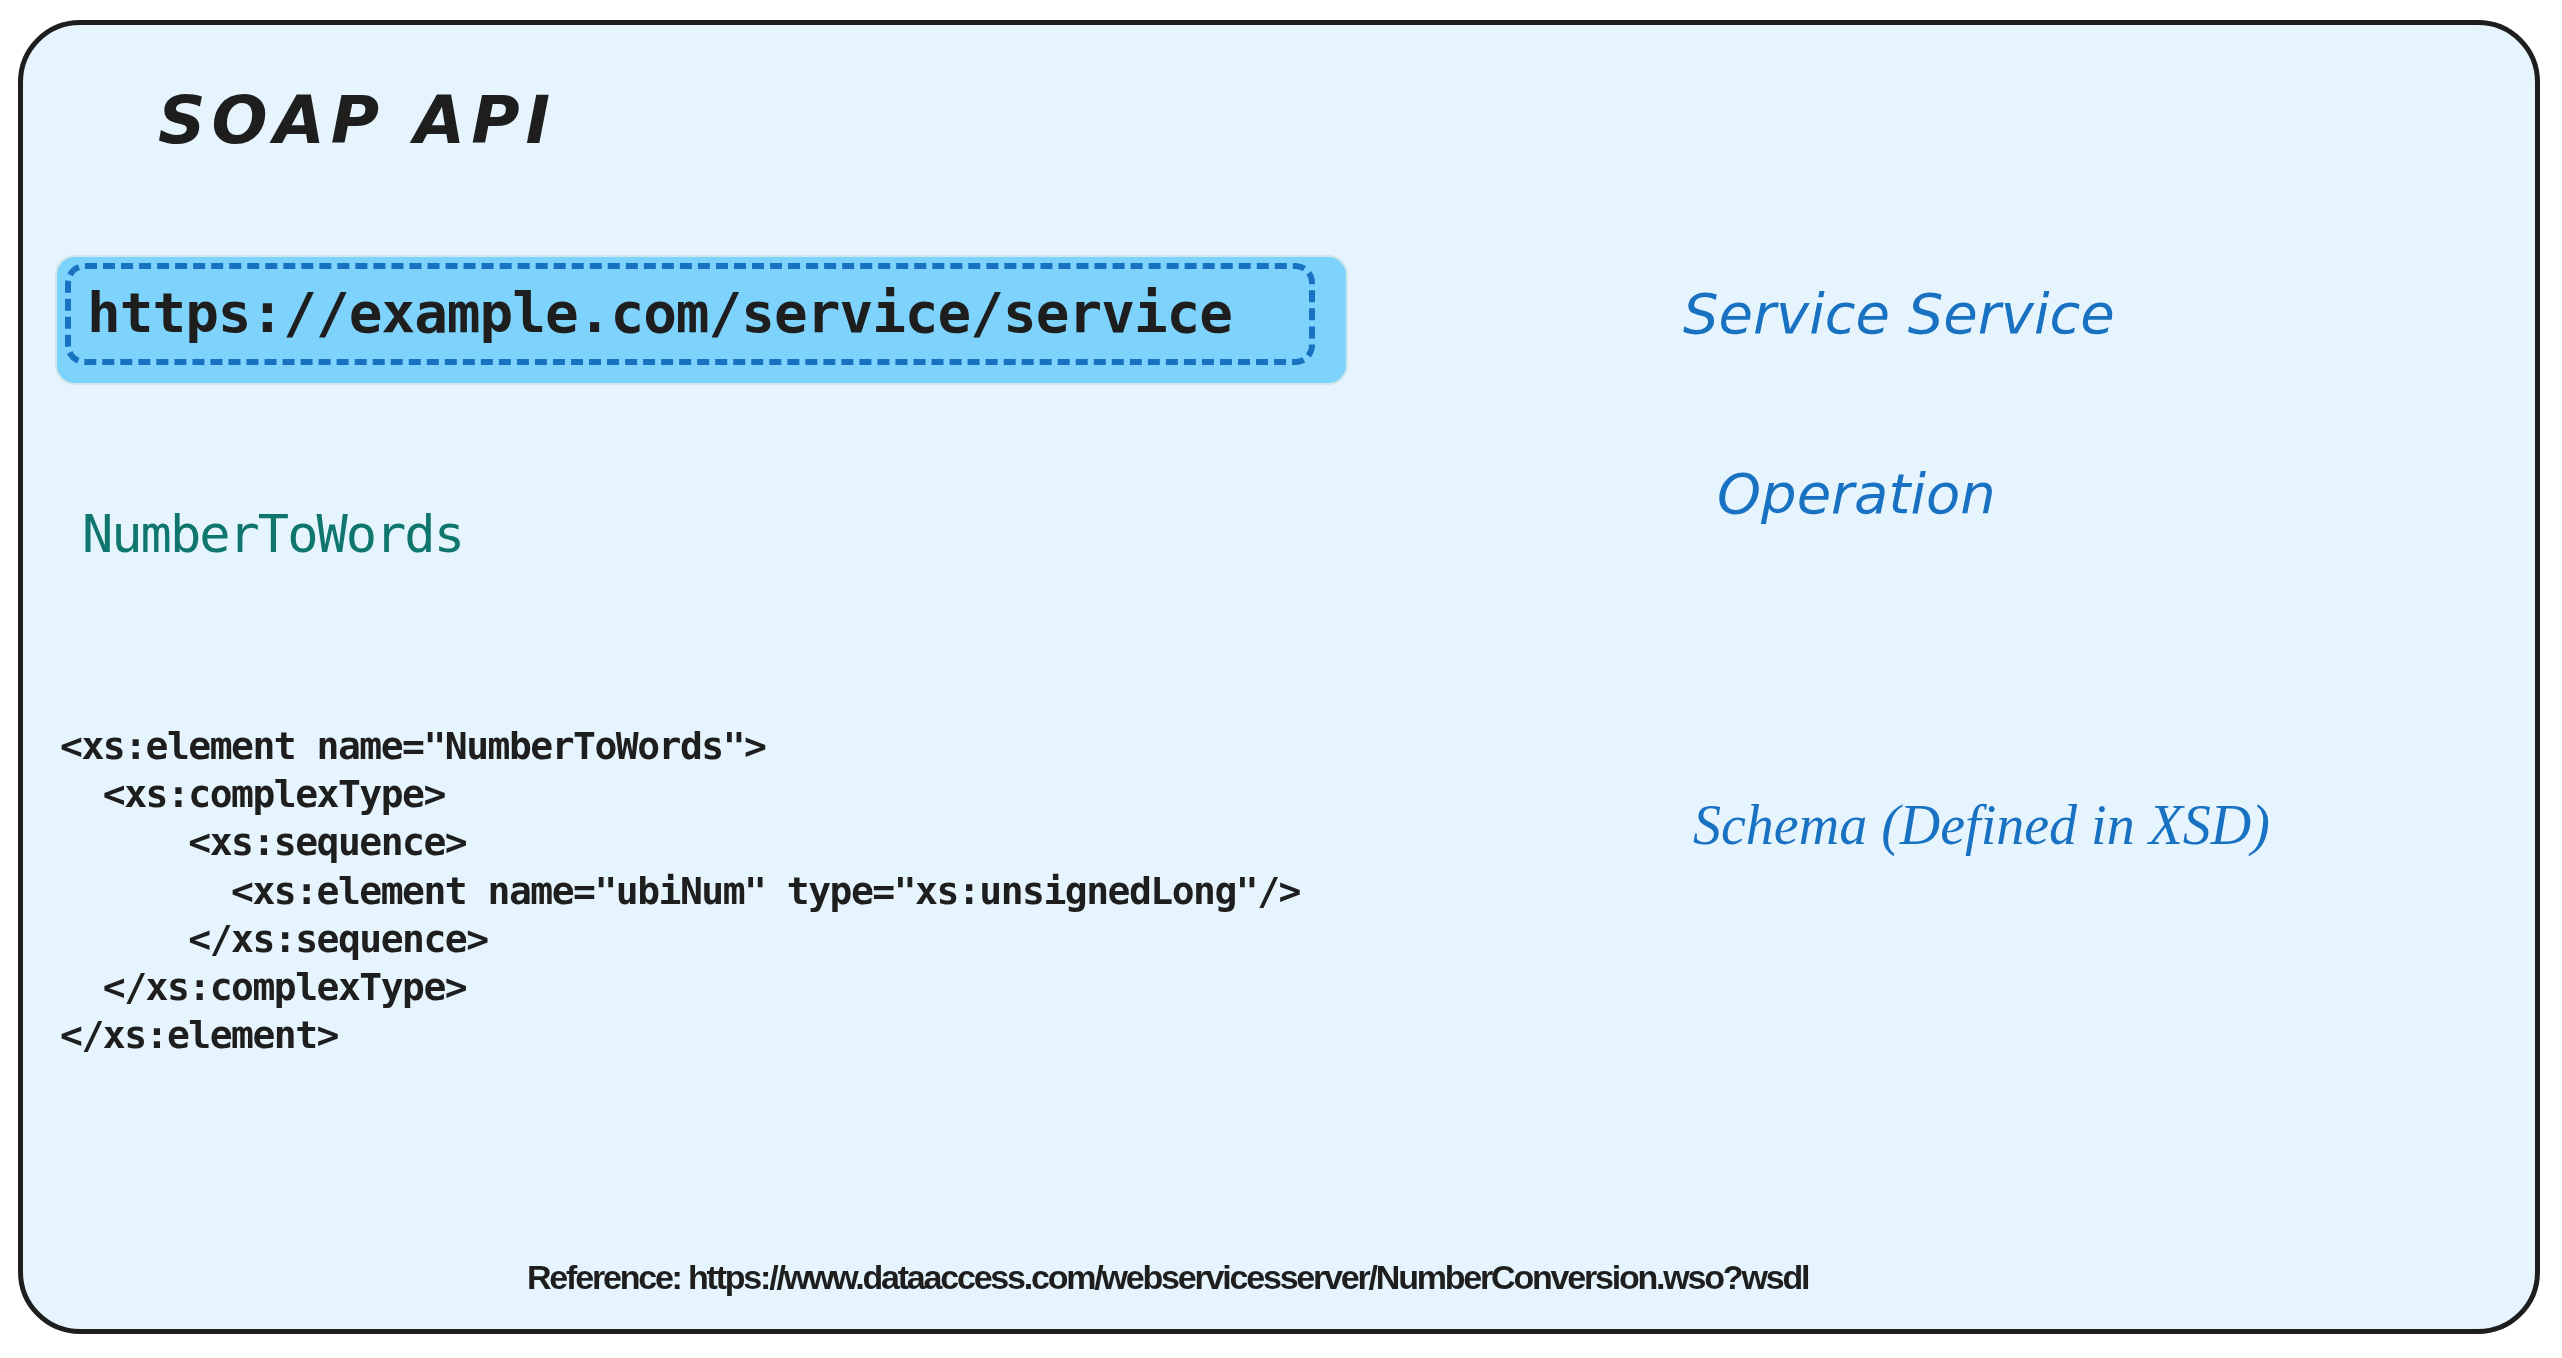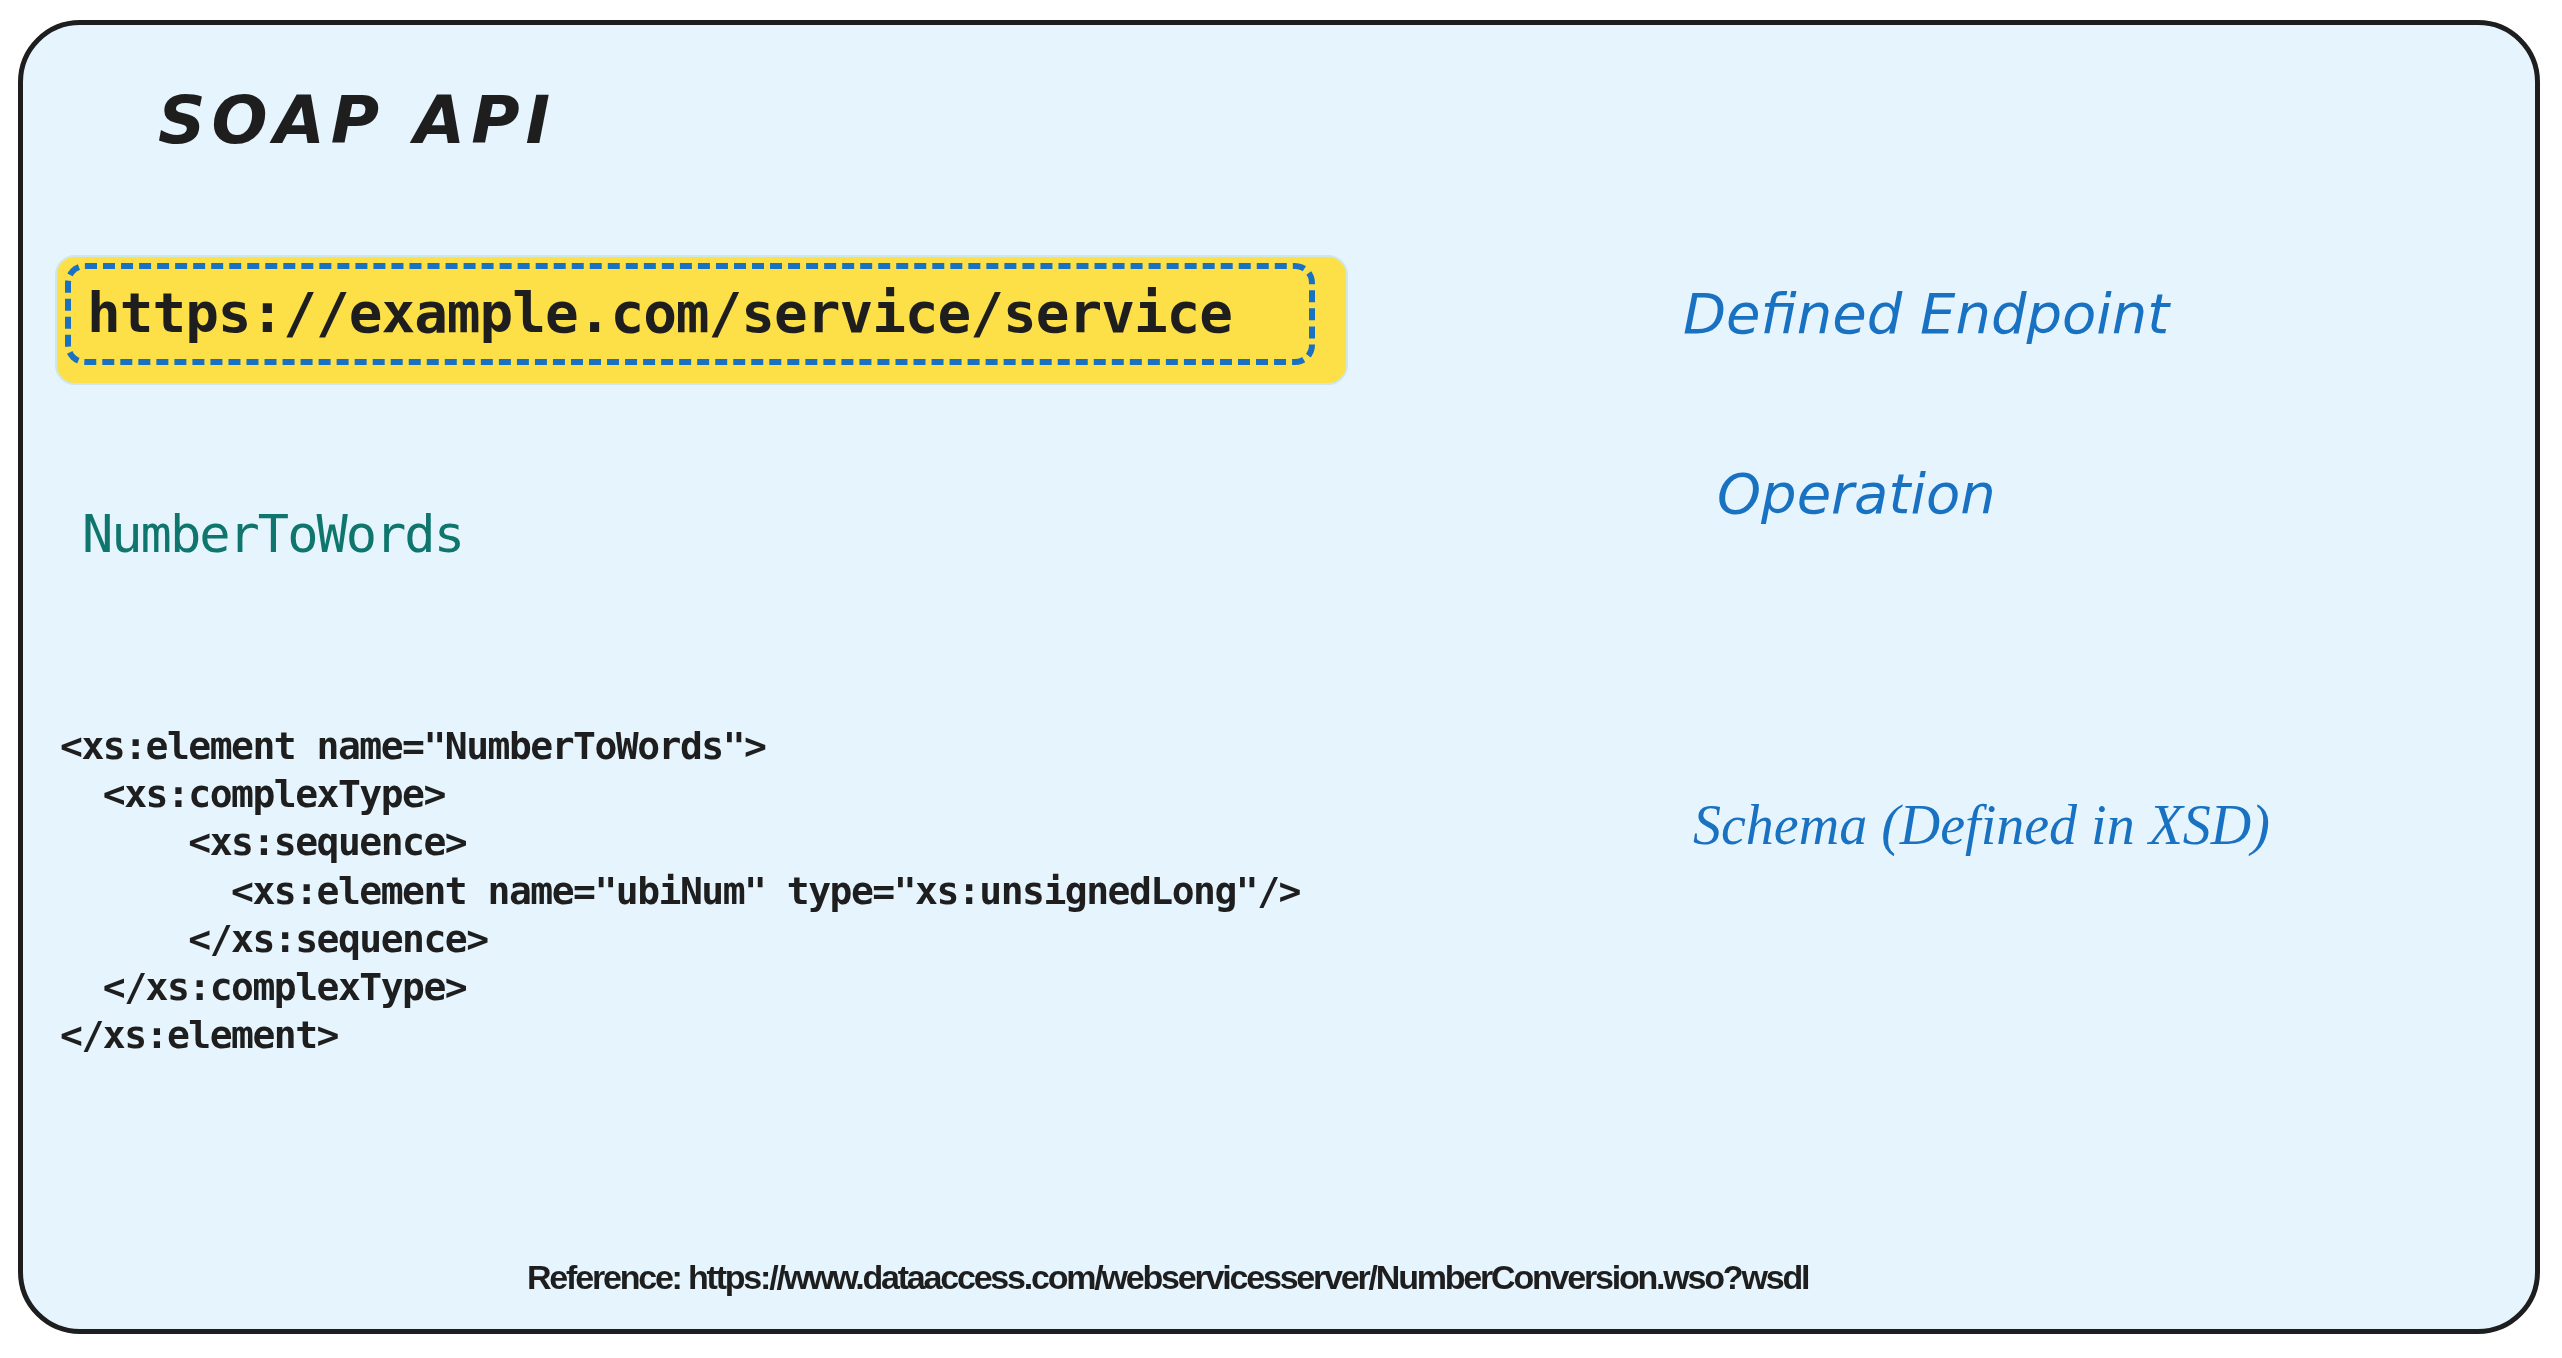--- a/index.html
+++ b/index.html
@@ -37,21 +37,21 @@
       line-height: 1;
       margin-left: 43px;
     }
 
     .endpoint-box {
       position: absolute;
       left: 55px;
       top: 255px;
       width: 1293px;
       height: 130px;
-      background: #fde047;
+      background: #7dd3fc;
       border: 2px solid #cfe6ea;
       border-radius: 20px;
       box-sizing: border-box;
     }
     .endpoint-dashed {
       position: absolute;
       left: 8px;
       top: 6px;
       width: 1250px;
       height: 102px;
@@ -133,17 +133,17 @@
 
 <div class="endpoint-box">
   <div class="endpoint-dashed"></div>
   <div class="endpoint-url">https://example.com/service/service</div>
 </div>
 
 <div class="operation">NumberToWords</div>
 
 <pre class="code"><span class="code-line">&lt;xs:element name="NumberToWords"&gt;</span><span class="code-line">  &lt;xs:complexType&gt;</span><span class="code-line">      &lt;xs:sequence&gt;</span><span class="code-line">        &lt;xs:element name="ubiNum" type="xs:unsignedLong"/&gt;</span><span class="code-line">      &lt;/xs:sequence&gt;</span><span class="code-line">  &lt;/xs:complexType&gt;</span><span class="code-line">&lt;/xs:element&gt;</span></pre>
 
-<div class="annotation ann-endpoint">Defined Endpoint</div>
+<div class="annotation ann-endpoint">Service Service</div>
 <div class="annotation ann-operation">Operation</div>
 <div class="annotation ann-schema">Schema (Defined in XSD)</div>
 
 <div class="reference">Reference: https://www.dataaccess.com/webservicesserver/NumberConversion.wso?wsdl</div>
 
 </body></html>

